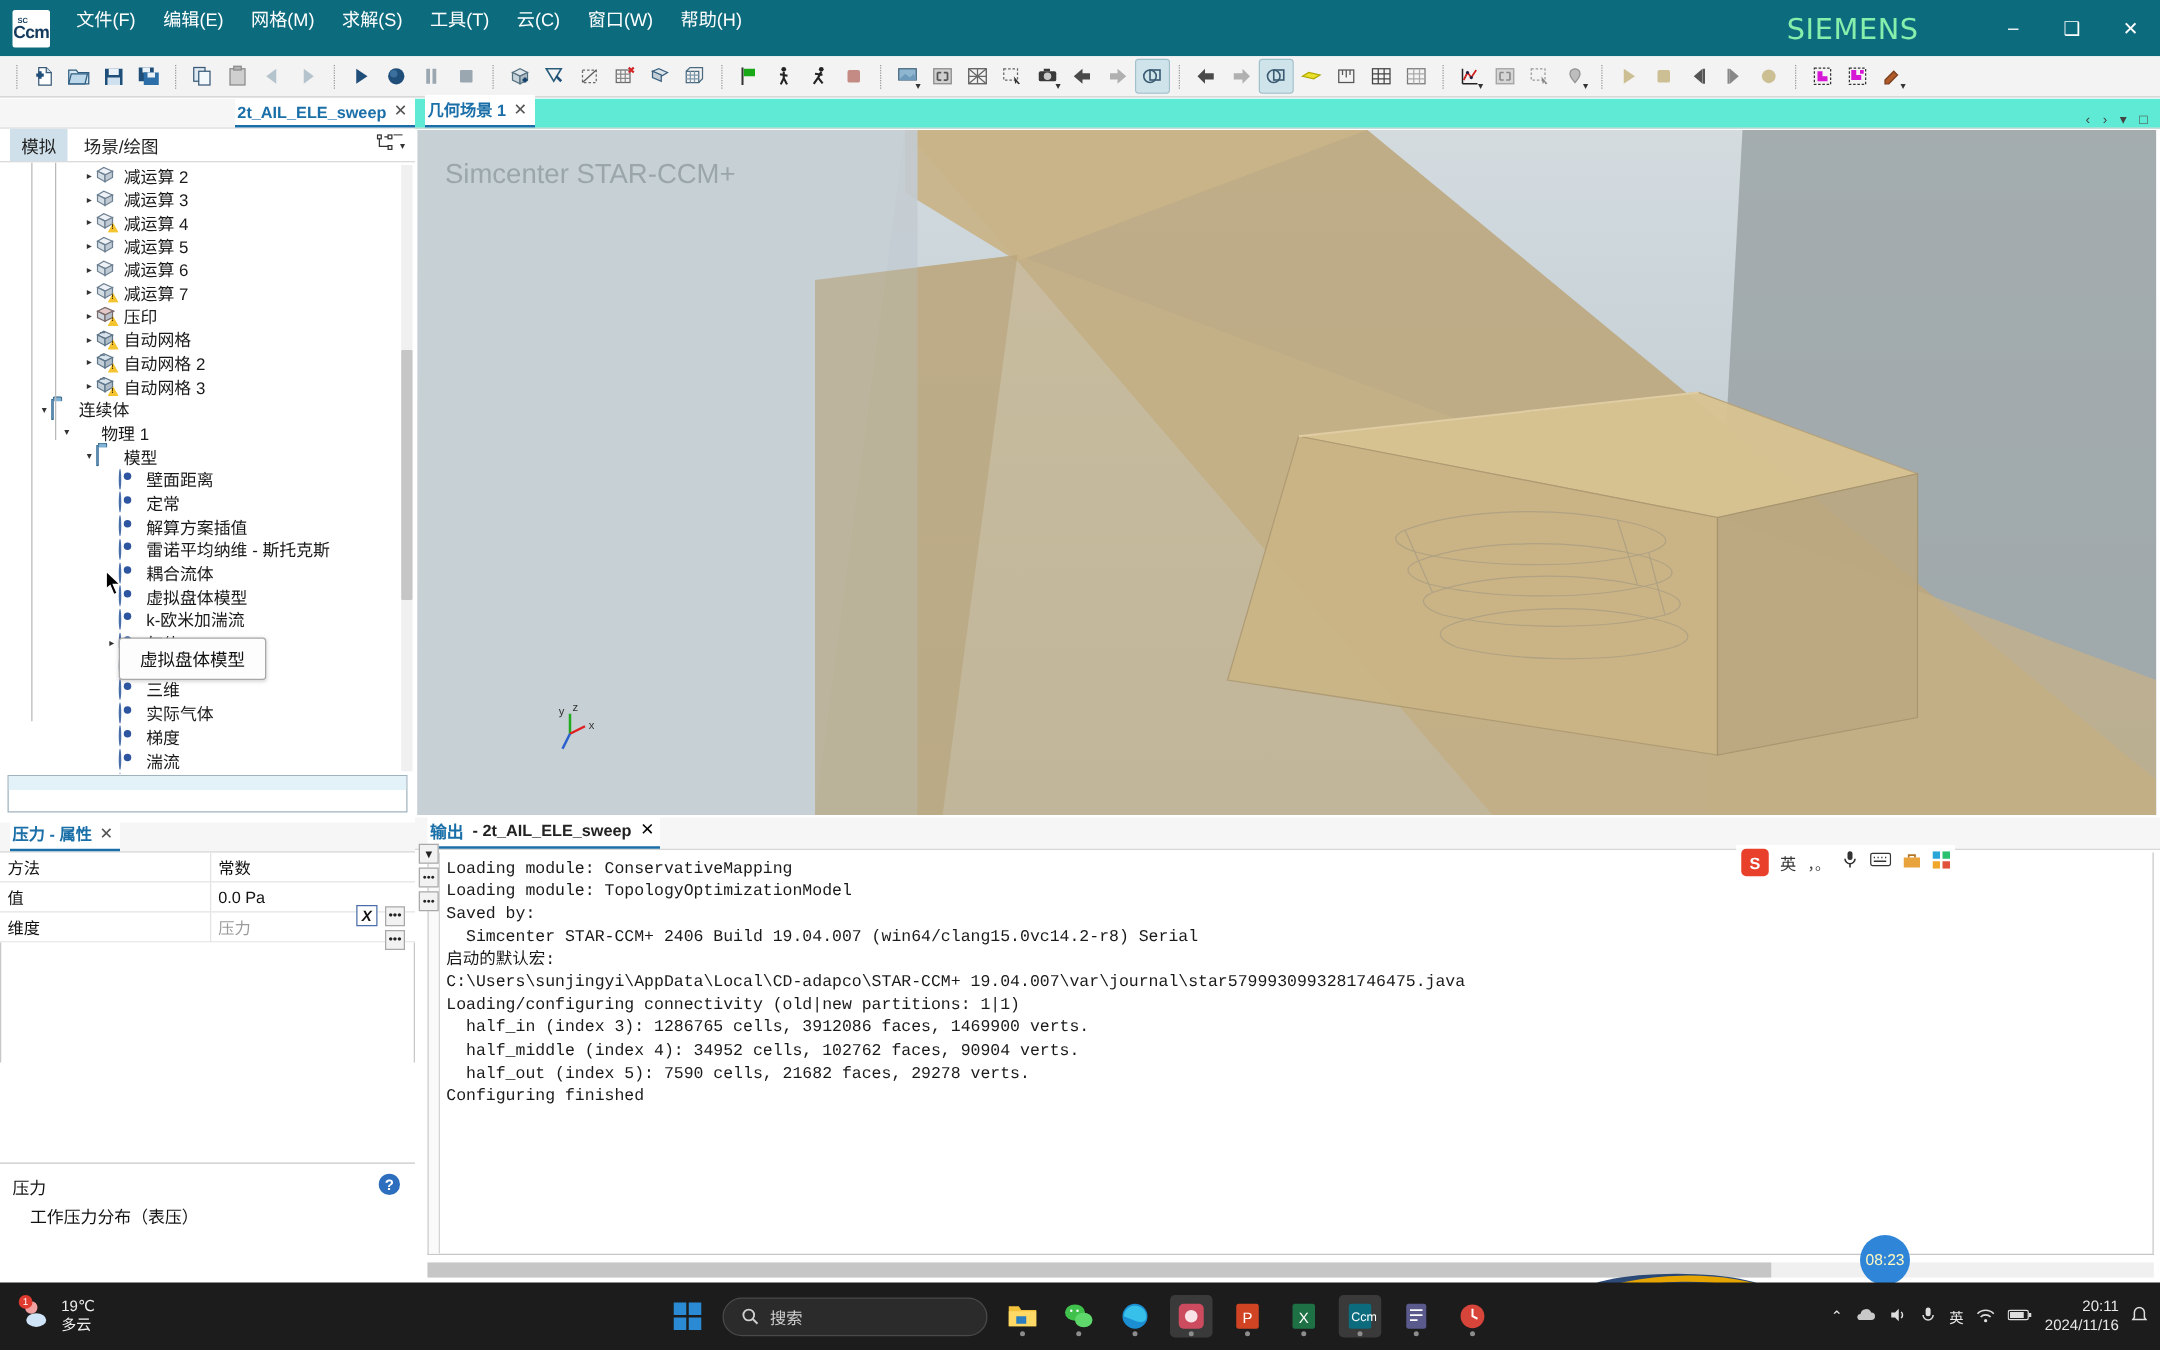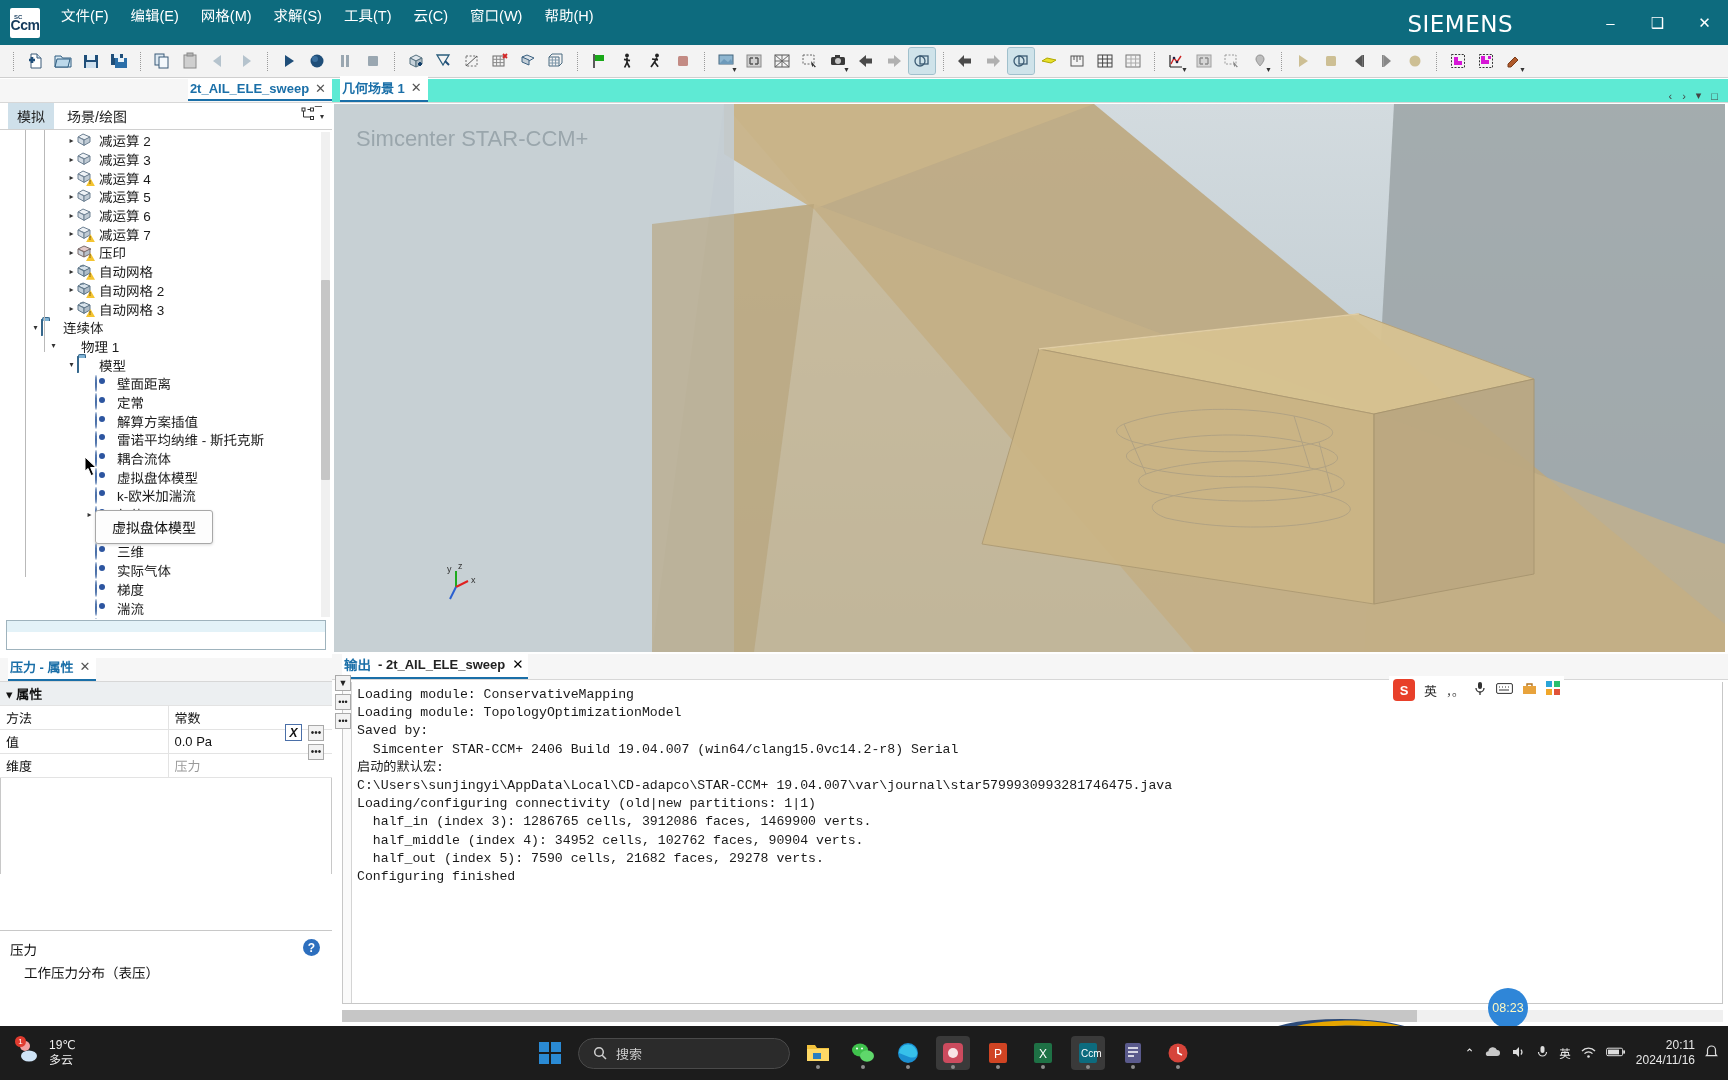--- a/index.html
+++ b/index.html
@@ -25,22 +25,22 @@
     color:#143a5c; line-height:1;
   }
   .app-logo .sc { font-size: 6px; align-self:flex-start; margin-left:4px; font-weight:bold;}
   .app-logo .ccm { font-size: 14px; font-weight: bold; letter-spacing:-0.5px; margin-top:-2px;}
   .menu { display: flex; height:45px; }
   .menu-item {
     color: #ffffff; font-size: 14.5px; padding: 4px 11px; cursor: default;
     white-space: nowrap;
   }
   .siemens-logo {
-    position:absolute; right: 215px; top: 11px;
-    color: #ffffff; font-size: 23px; letter-spacing: 0.5px;
+    position:absolute; right: 193px; top: 11px;
+    color: #86efac; font-size: 23px; letter-spacing: 0.5px;
     font-family: "DejaVu Sans", sans-serif; font-weight: 400;
   }
   .wincontrols { position: absolute; right: 0; top: 0; display:flex; height:45px; }
   .wc-btn {
     width: 47px; height: 45px; display:flex; align-items:center; justify-content:center;
     color:#fff; font-size: 15px;
   }
 
   
   .toolbar {
@@ -914,26 +914,20 @@
     <div class="props-tabstrip">
       <div class="doc-tab">
         <span>压力 - 属性</span>
         <span class="x">✕</span>
       </div>
     </div>
 
     <div style="position:relative;">
       <table class="prop-table">
         <tbody>
-            <tr class="prop-group-row">
-          <td colspan="2">
-            <span>▾</span>
-            <span>属性</span>
-          </td>
-        </tr>
         <tr>
           <td class="key">方法</td>
           <td>常数</td>
         </tr>
         <tr>
           <td class="key">值</td>
           <td>0.0 Pa</td>
         </tr>
         <tr>
           <td class="key">维度</td>

